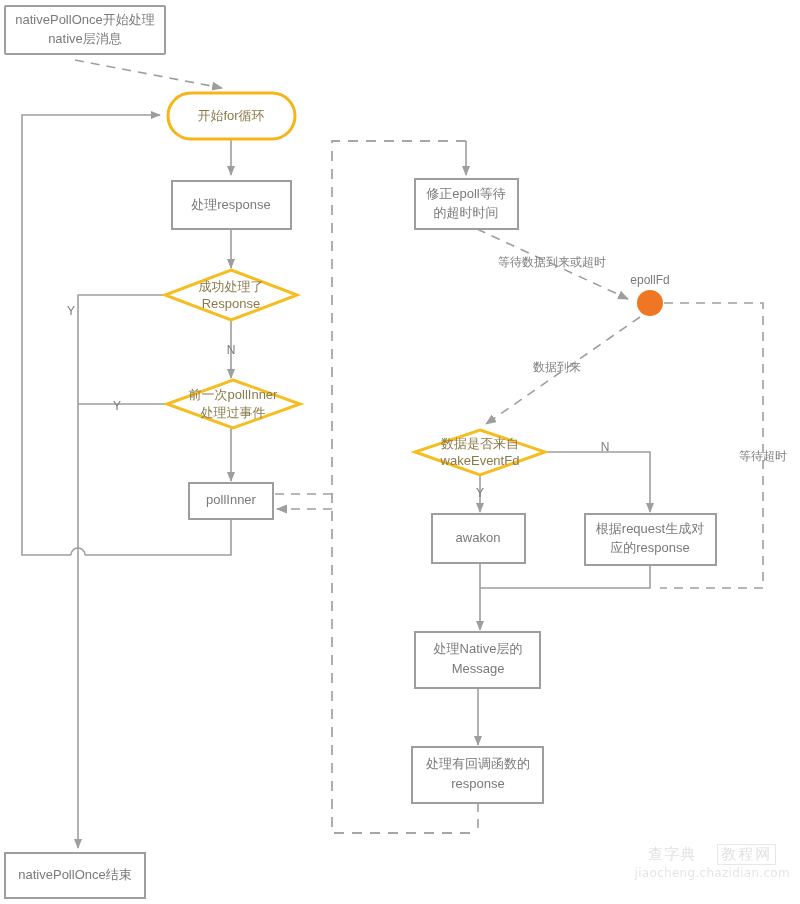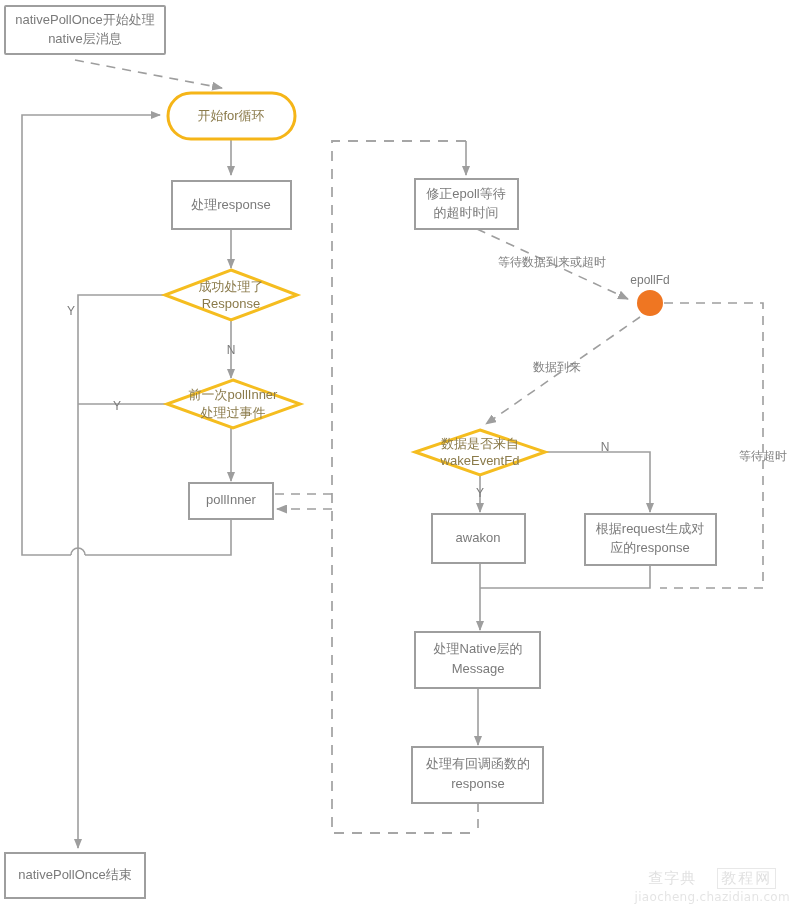--- a/index.html
+++ b/index.html
@@ -81,21 +81,21 @@
     stroke-width: 1.8;
     fill: none;
     stroke-dasharray: 10 8;
   }
   .epoll-dot {
     fill: #ef7622;
   }
   .watermark-box {
     position: absolute;
     right: 10px;
-    bottom: 0;
+    bottom: 24px;
     display: flex;
     align-items: center;
     opacity: 0.30;
     pointer-events: none;
     user-select: none;
   }
   .wm-line1 {
     display: flex;
     align-items: center;
   }

